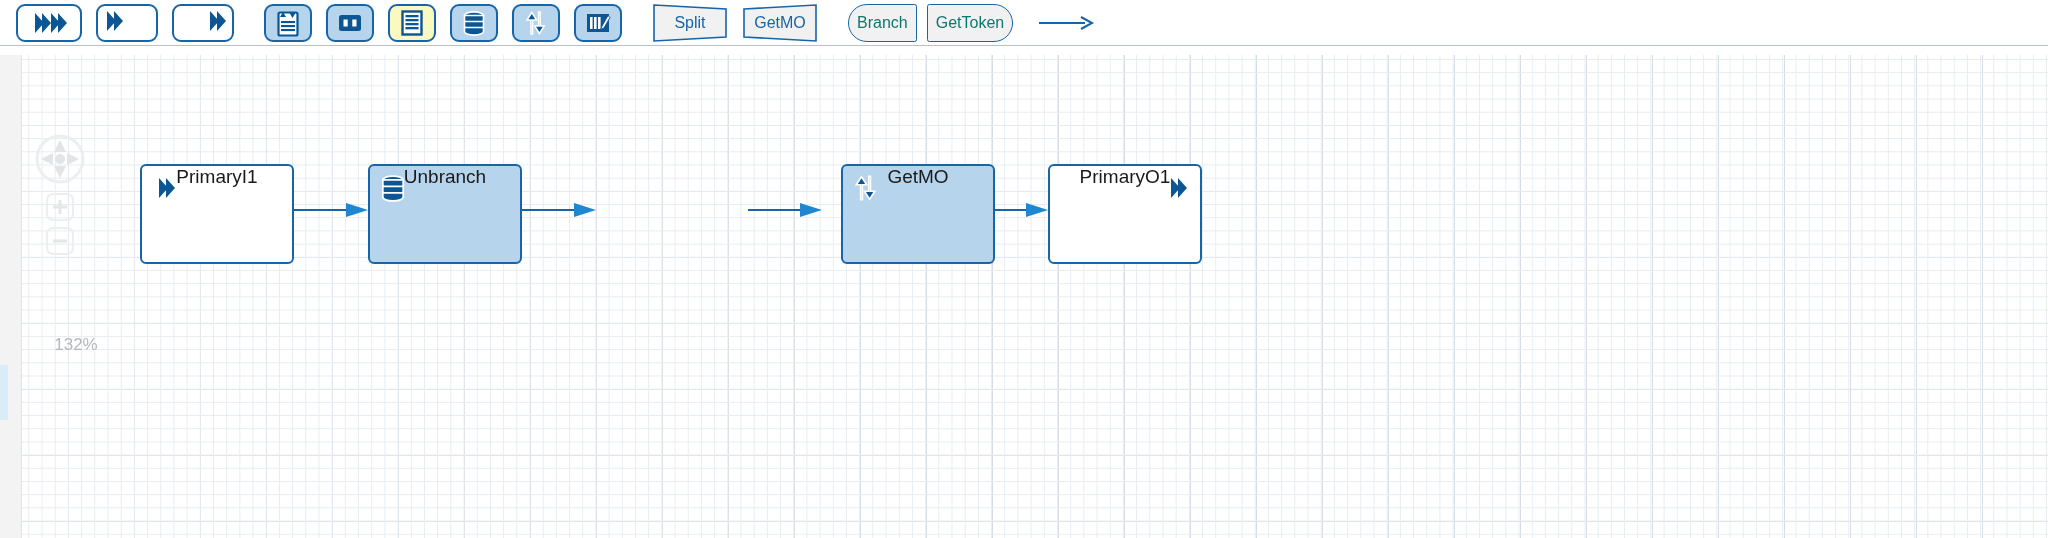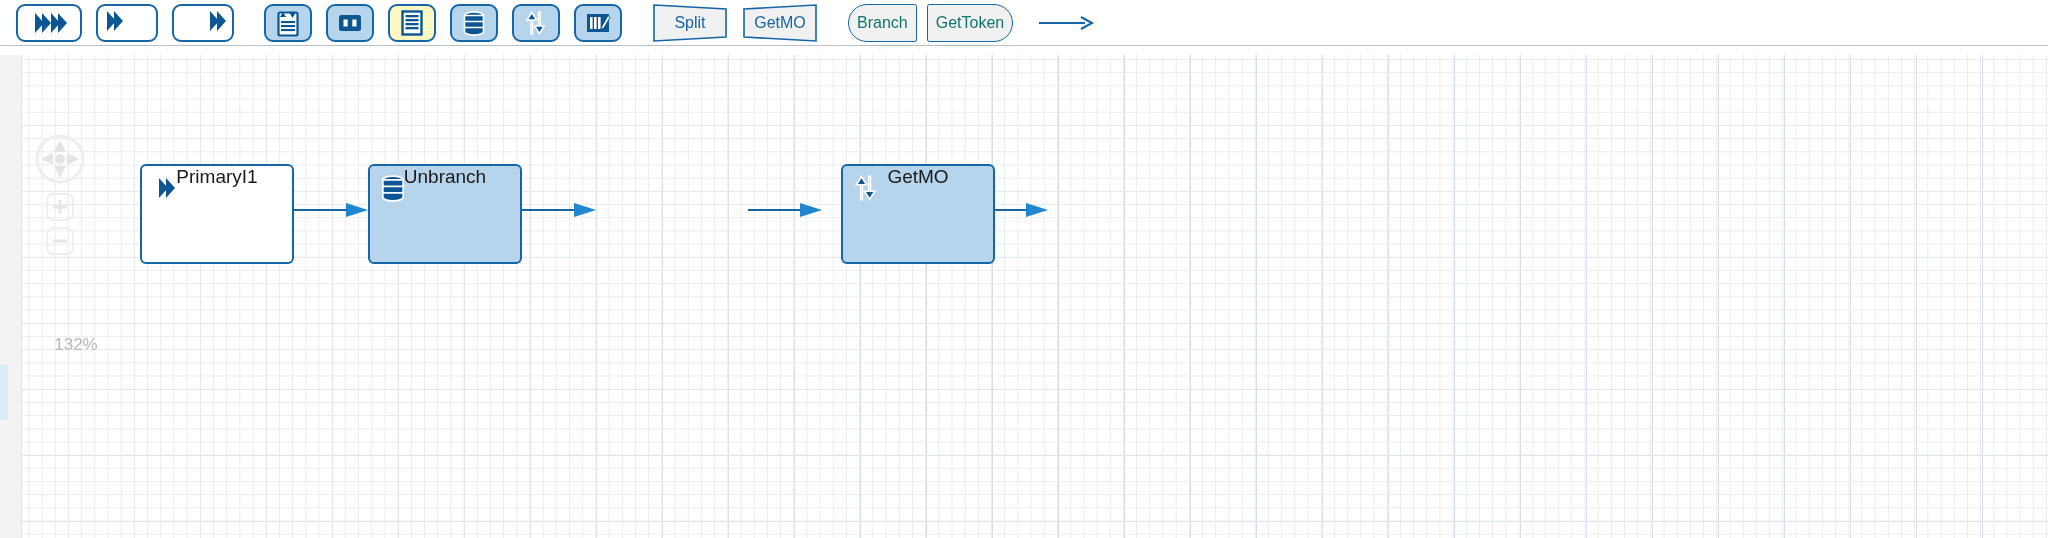--- a/index.html
+++ b/index.html
@@ -354,18 +354,24 @@
     <div class="node blue" style="left:822px; top:109px;margin-left:19px;">
       <span class="nico left">
         <svg width="30" height="30" viewBox="0 0 28 28">
           <path d="M9 25 V11 H5 L9.8 3.5 L14.6 11 H10.6 V25 Z" fill="#0b5693" stroke="#fff" stroke-width="1.5"></path>
           <path d="M18.2 3 V17 H22.2 L17.4 24.5 L12.6 17 H16.6 V3 Z" fill="#0b5693" stroke="#fff" stroke-width="1.5"></path>
         </svg>
       </span>
       <span class="label">GetMO</span>
     </div>
 
+    <div class="node" style="left:1048px; top:109px;">
+      <span class="nico right">
+          <span class="chev"></span>
+        </span>
+      <span class="label">PrimaryO1</span>
+    </div>
   </div>
 
   <div class="gutter"></div>
   <div class="side-tab"></div>
 
 </div>
 
 </body></html>

